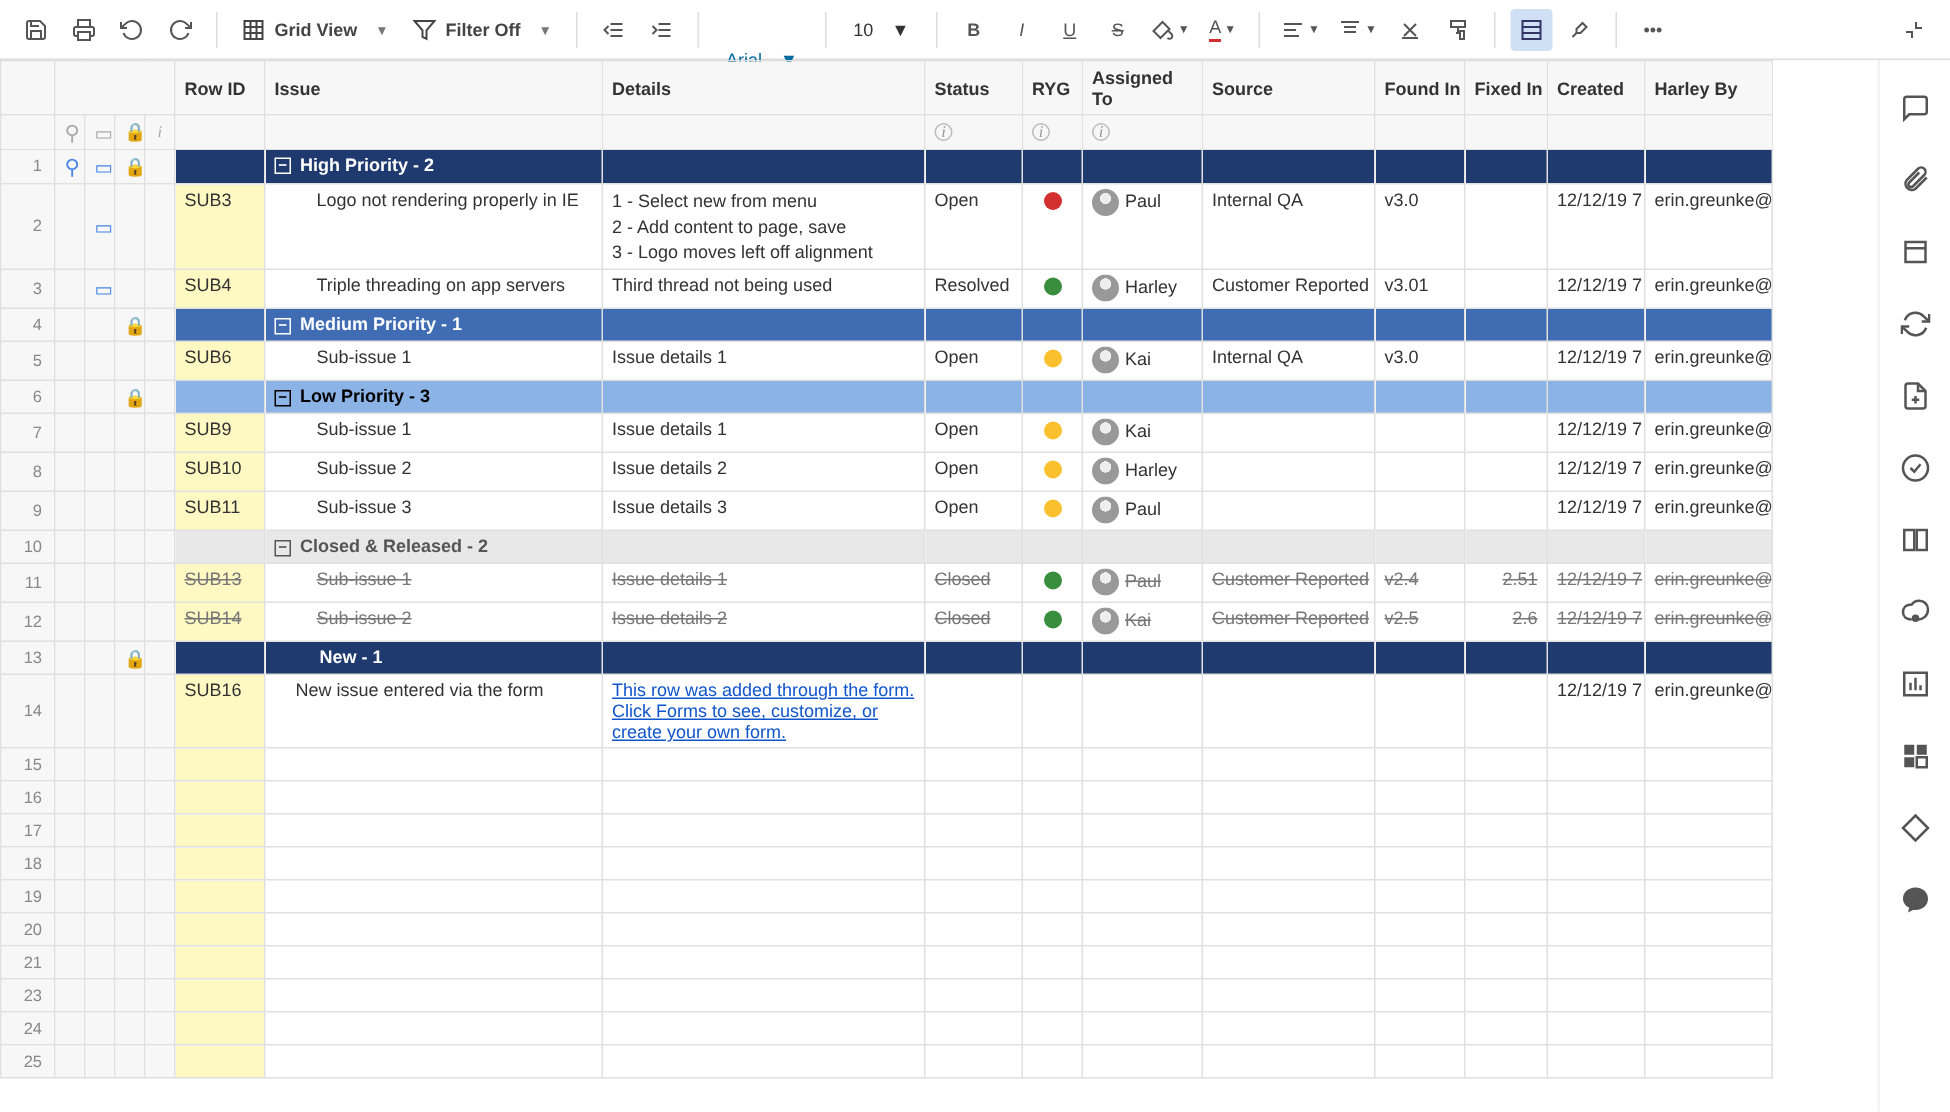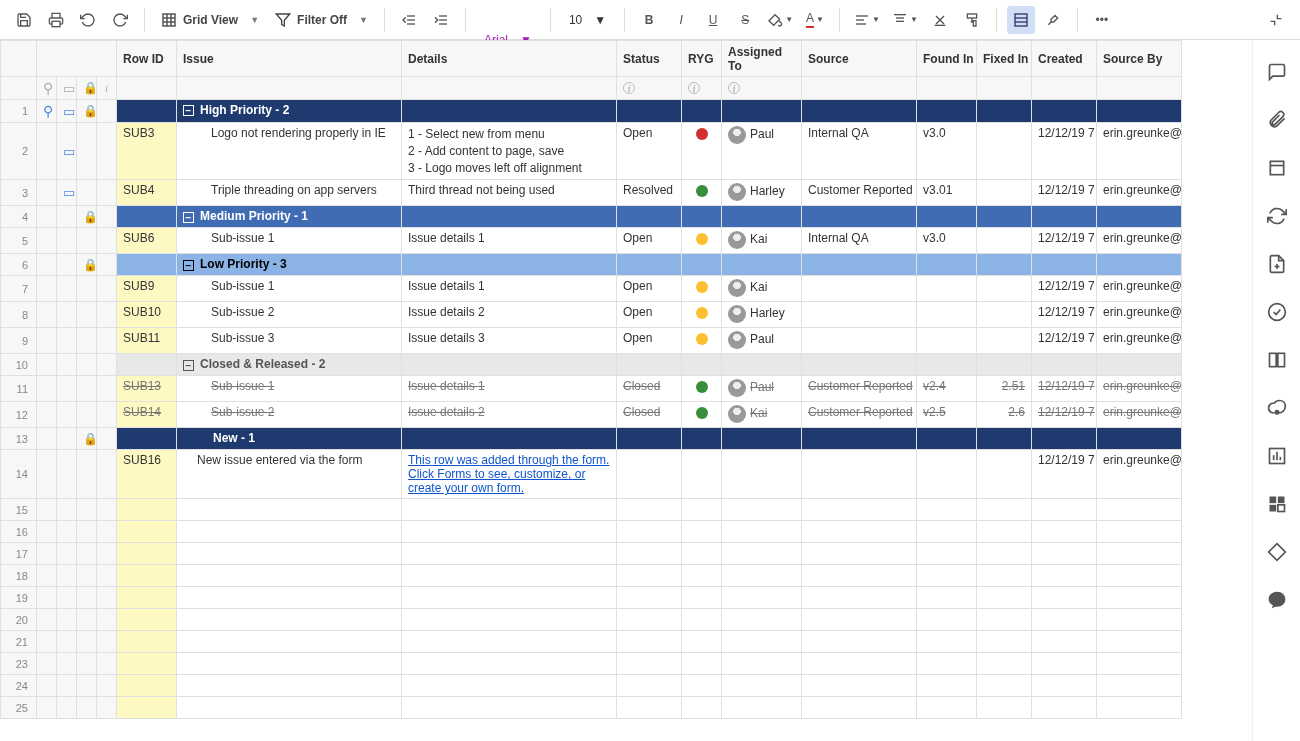--- a/index.html
+++ b/index.html
@@ -5,21 +5,21 @@
 * { margin: 0; padding: 0; box-sizing: border-box; }
 body { font-family: Arial, sans-serif; font-size: 12px; color: #333; background: #fff; }
 .toolbar { display: flex; align-items: center; height: 40px; padding: 0 10px; border-bottom: 1px solid #ddd; gap: 4px; }
 .toolbar-sep { width: 1px; height: 24px; background: #ddd; margin: 0 6px; }
 .tb-btn { display: inline-flex; align-items: center; justify-content: center; min-width: 28px; height: 28px; padding: 0 4px; border-radius: 3px; cursor: pointer; color: #555; }
 .tb-btn.active { background: #cfe0f5; }
 .tb-btn svg { width: 16px; height: 16px; }
 .tb-group { display: inline-flex; align-items: center; gap: 2px; padding: 0 6px; height: 28px; cursor: pointer; }
 .tb-group .label { font-size: 12px; font-weight: bold; color: #444; margin: 0 4px; }
 .tb-group .caret { font-size: 9px; color: #777; margin-left: 6px; }
-.font-select { display: inline-flex; align-items: center; padding: 0 8px; height: 28px; cursor: pointer; font-size: 12px; color: #a21caf; margin-top: 40px; }
+.font-select { display: inline-flex; align-items: center; padding: 0 8px; height: 28px; cursor: pointer; font-size: 12px; color: #0369a1; margin-top: 40px; }
 .font-size-select { display: inline-flex; align-items: center; padding: 0 8px; height: 28px; cursor: pointer; font-size: 12px; color: #333; }
 .collapse-btn { margin-left: auto; }
 
 .main { display: flex; height: calc(100vh - 40px); }
 .grid-area { flex: 1; overflow: auto; position: relative; }
 .right-rail { width: 48px; border-left: 1px solid #eee; display: flex; flex-direction: column; align-items: center; padding-top: 20px; gap: 24px; }
 .right-rail .rail-btn { width: 24px; height: 24px; display: flex; align-items: center; justify-content: center; color: #555; cursor: pointer; }
 .right-rail .rail-btn svg { width: 20px; height: 20px; }
 
 table.grid { border-collapse: collapse; table-layout: fixed; width: 1138px; }
@@ -244,21 +244,21 @@
           <th>Row ID</th>
           <th>Issue</th>
           <th>Details</th>
           <th>Status</th>
           <th>RYG</th>
           <th style="white-space:normal">Assigned To</th>
           <th>Source</th>
           <th>Found In</th>
           <th>Fixed In</th>
           <th>Created</th>
-          <th>Source By</th>
+          <th>Harley By</th>
         </tr>
         <tr class="info-row">
           <th class="rownum"></th>
           <th class="indcol"><span class="attach-ic" style="color:#aaa">⚲</span></th>
           <th class="indcol"><span class="comment-ic" style="color:#aaa">▭</span></th>
           <th class="indcol"><span class="lock-ic" style="color:#aaa">🔒</span></th>
           <th class="indcol"><span style="color:#aaa;font-style:italic;font-family:serif">i</span></th>
           <th></th>
             <th></th>
             <th></th>

